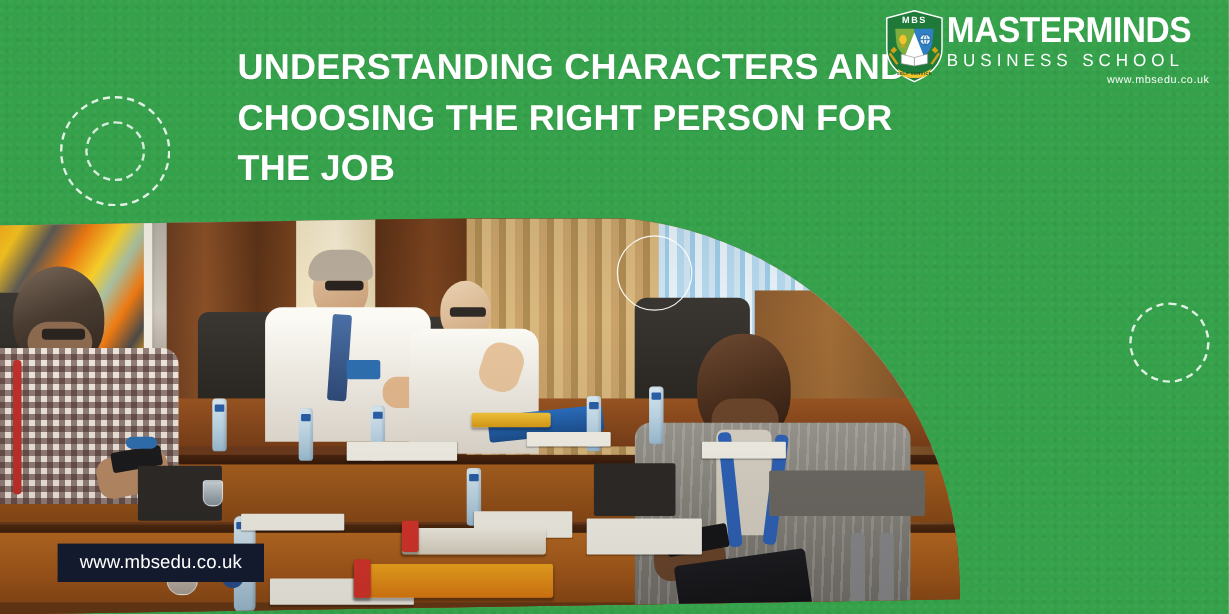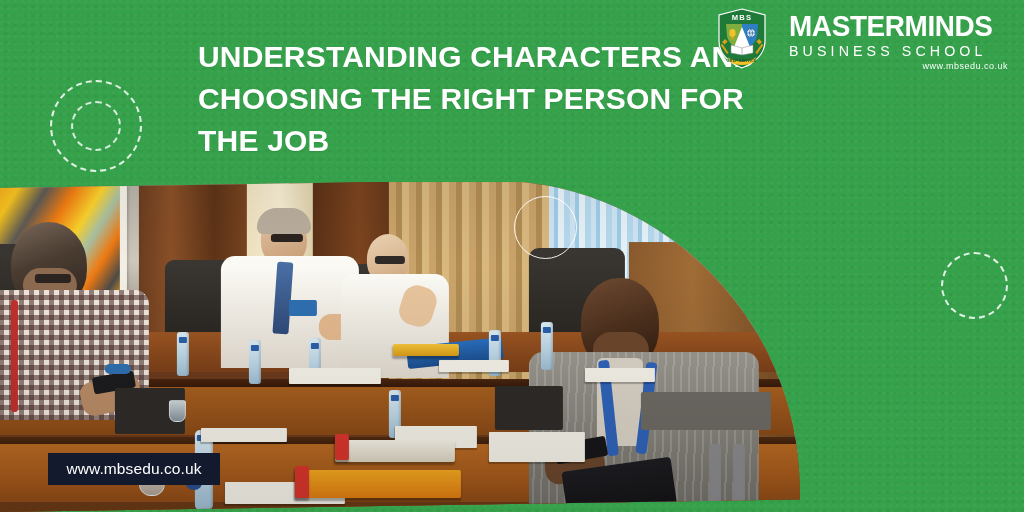--- a/index.html
+++ b/index.html
@@ -71,21 +71,21 @@
     text-shadow: 0 1px 1px rgba(0,0,0,0.08);
   }
 
   
   .logo {
     position: absolute;
     right: 16px;
     top: 8px;
     display: flex;
     align-items: flex-start;
-    gap: 21px;
+    gap: 1px;
     height: 70px;
   }
   .crest { width: 52px; height: 62px; flex: none; }
   .wordmark {
     display: flex;
     flex-direction: column;
     align-items: flex-start;
     padding-top: 4px;
   }
   .brand-main {

